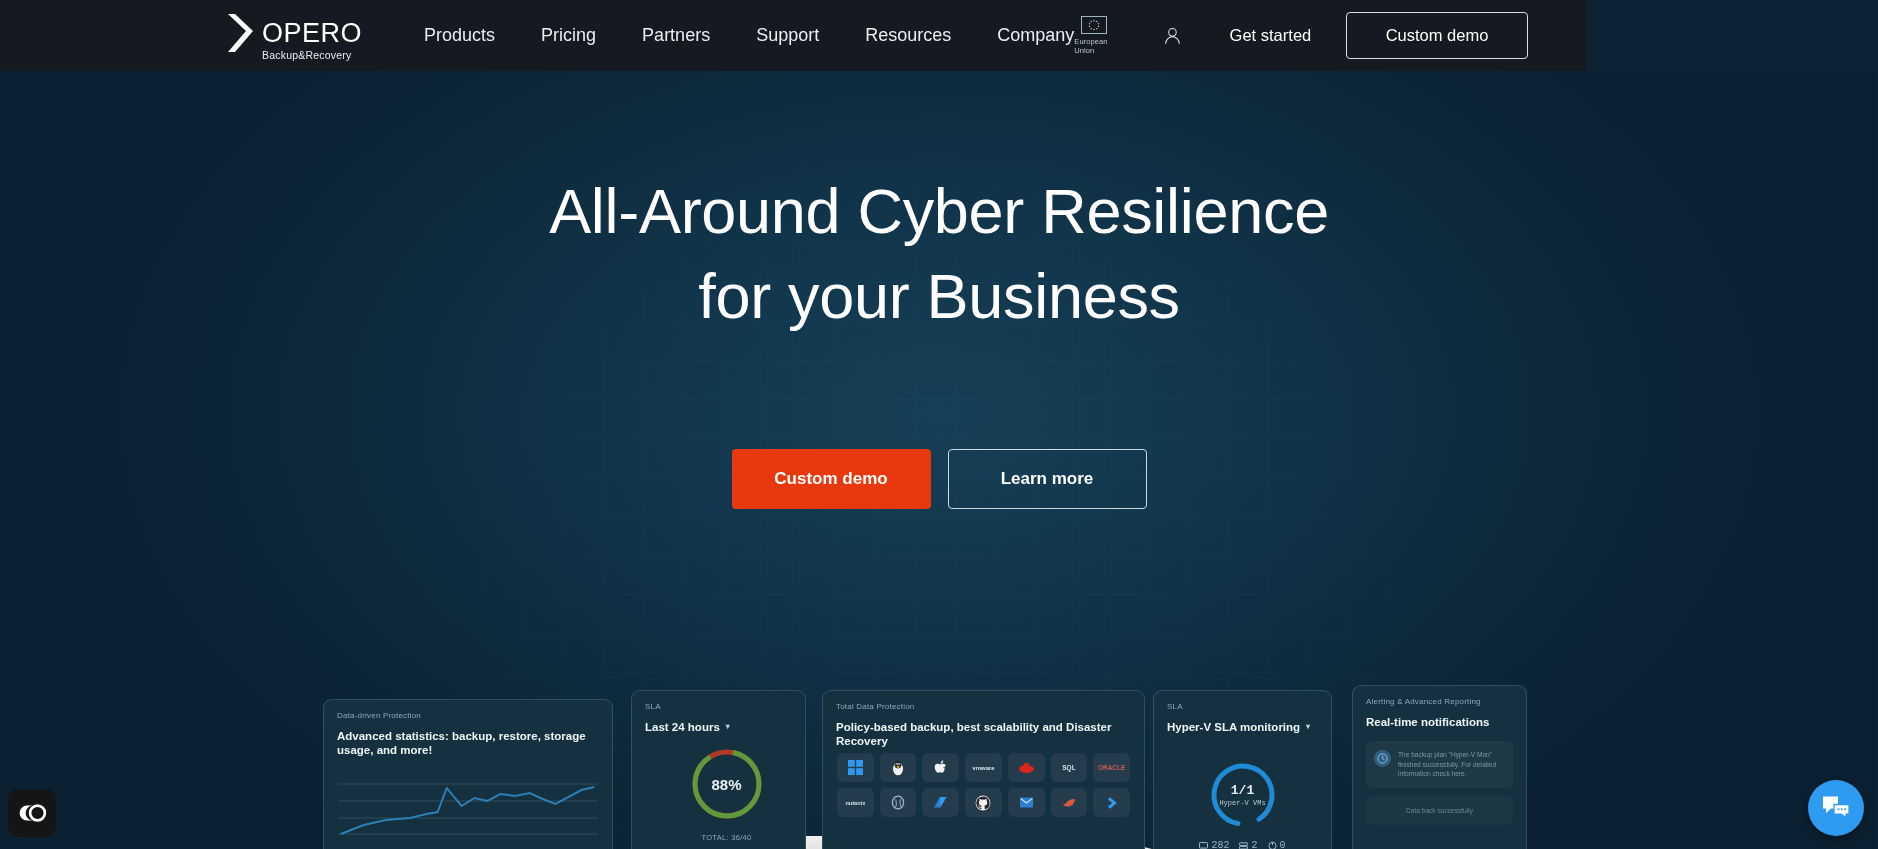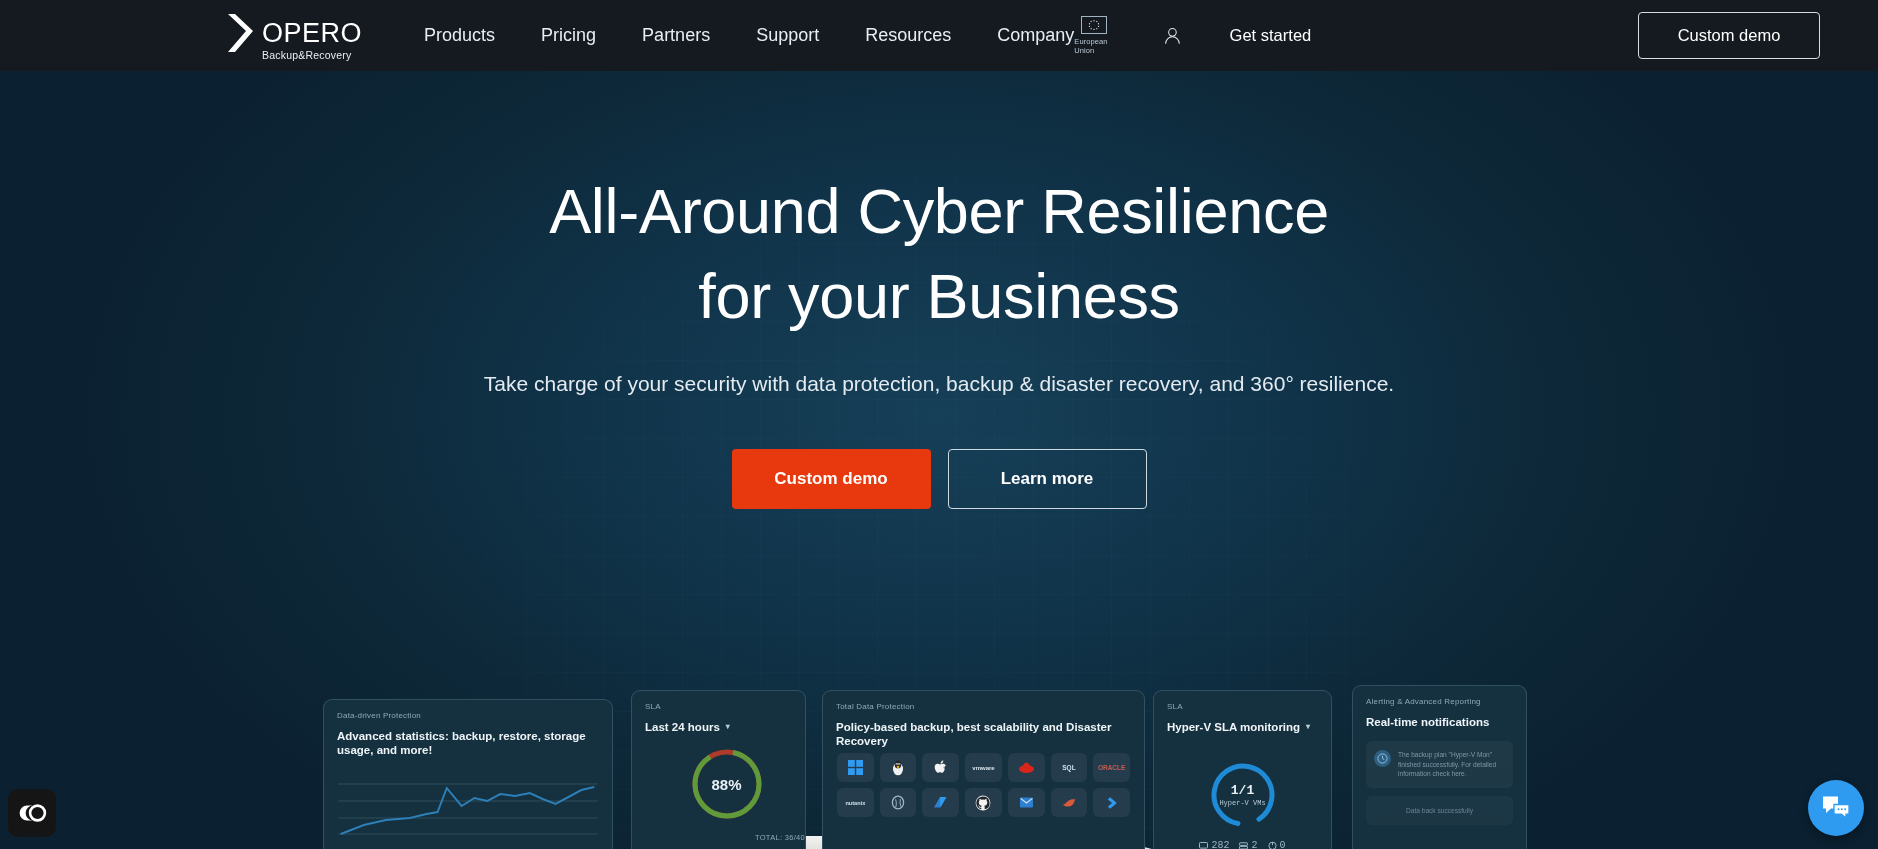--- a/index.html
+++ b/index.html
@@ -6,21 +6,21 @@
   html,body { width:1878px; height:849px; overflow:hidden; }
   body {
     font-family:"Liberation Sans", sans-serif;
     background:#0d2233;
     color:#fff;
     position:relative;
   }
 
   
   .header{
-    position:absolute; top:0; left:0; width:1878px; height:71px;
+    position:absolute; top:0; left:0; width:1586px; height:71px;
     background:#141a20;
     display:flex; align-items:center; z-index:40;
   }
   .logo{ display:flex; align-items:flex-start; margin-left:224px; cursor:pointer; }
   .logo-mark{ width:36px; height:44px; flex:none; margin-right:2px; }
   .logo-txt{ display:flex; flex-direction:column; padding-top:8px;}
   .logo-word{ font-size:27px; letter-spacing:.5px; font-weight:400; color:#fff; line-height:29px; }
   .logo-sub{ font-size:10.5px; color:#e6eef5; letter-spacing:.2px; margin-top:1px; }
 
   .nav{ display:flex; align-items:center; margin-left:62px; }
@@ -122,21 +122,21 @@
   .chart svg{ width:100%; height:100%; display:block; }
 
   
   #c2{ left:631px; top:68px; width:175px; height:170px; }
   .donut-wrap{ position:absolute; left:16px; right:0; top:54px; text-align:center; }
   .donut{ position:relative; width:78px; height:78px; margin:0 auto; }
   .donut-val{
     position:absolute; inset:0; display:flex; align-items:center; justify-content:center;
     font-size:15px; font-weight:700; color:#e9f1f6;
   }
-  .donut-total{ font-size:7.5px; color:#8fa8b8; margin-top:10px; letter-spacing:.3px;text-align:right; }
+  .donut-total{ font-size:7.5px; color:#8fa8b8; margin-top:10px; letter-spacing:.3px; }
 
   
   #c3{ left:822px; top:68px; width:323px; height:170px; }
   .logos{
     position:absolute; left:14px; right:14px; top:62px;
     display:grid; grid-template-columns:repeat(7,1fr); gap:6px;
   }
   .lg{
     height:29px; border-radius:6px; background:#243c4b;
     display:flex; align-items:center; justify-content:center;
@@ -247,21 +247,20 @@
 </div>
 
 <div class="hero">
   <div class="globe"></div>
 
   <h1 class="h1">
     <span>All-Around Cyber Resilience</span><br>
     <span>for your Business</span>
   </h1>
 
-  <p class="sub">Take charge of your security with data protection, backup &amp; disaster recovery, and 360° resilience.</p>
 
   <div class="cta">
     <button class="btn-primary">Custom demo</button>
     <button class="btn-outline">Learn more</button>
   </div>
 
   <div class="dash">
 
     <div class="server">
       <div class="server-top"></div>

